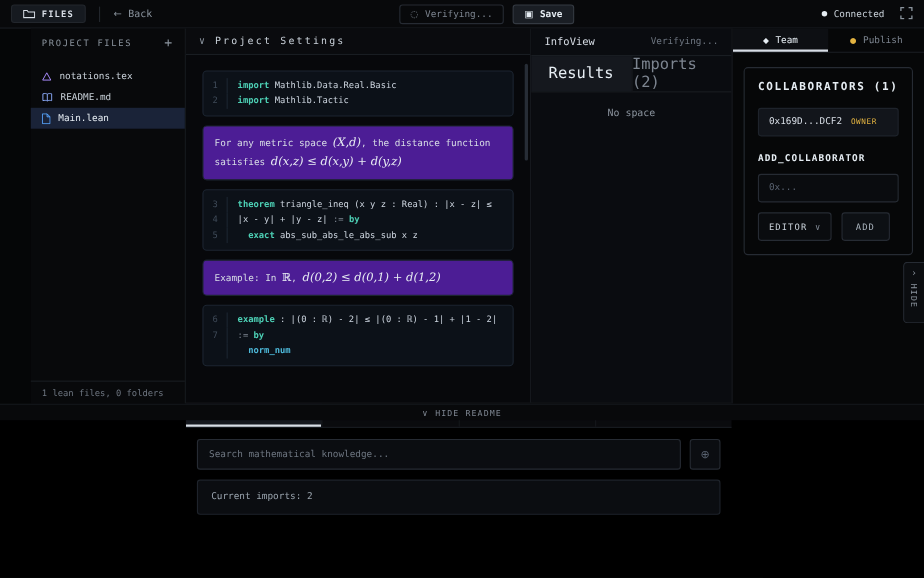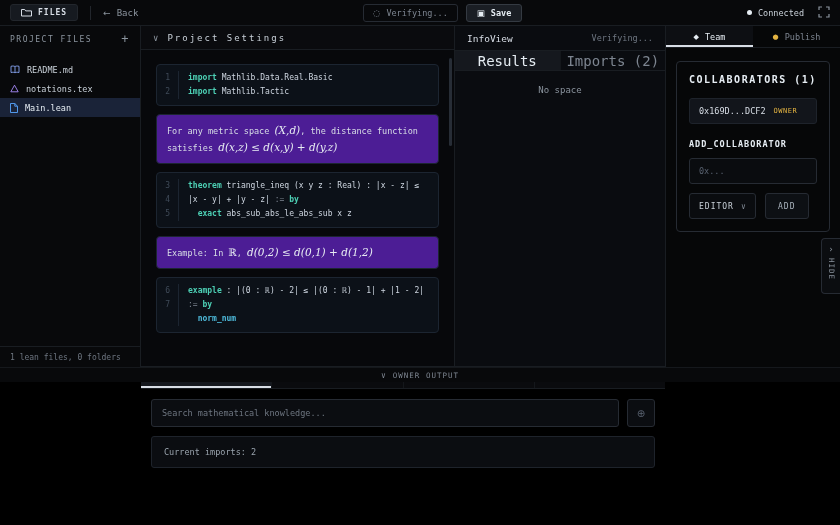--- a/index.html
+++ b/index.html
@@ -14,21 +14,21 @@
   .back-btn{display:flex;align-items:center;gap:6px;color:#8b949e;font-size:9px;cursor:pointer;}
   .tb-center{margin-left:auto;display:flex;align-items:center;gap:8px;}
   .verify-btn{display:flex;align-items:center;gap:6px;border:1px solid #262b33;border-radius:3px;padding:3px 9px;font-size:8.5px;color:#7d8590;}
   .save-btn{display:flex;align-items:center;gap:6px;background:#1a1e24;border:1px solid #343a42;border-radius:3px;padding:3px 10px;font-size:8.5px;font-weight:bold;color:#e6edf3;cursor:pointer;}
   .tb-right{margin-left:auto;display:flex;align-items:center;gap:14px;}
   .conn{display:flex;align-items:center;gap:6px;font-size:8.5px;color:#c9d1d9;}
   .conn-dot{width:5px;height:5px;border-radius:50%;background:#e6edf3;}
   .icon-sans{font-family:"DejaVu Sans","Liberation Sans",sans-serif;}
 
   
-  .main{flex:1;display:flex;min-height:0;}
+  .main{flex:1;display:flex;min-height:0;margin-left:28px;}
 
   
   .sidebar{flex:0 0 141px;border-right:1px solid #191d22;background:#08090b;display:flex;flex-direction:column;}
   .sb-header{height:26px;display:flex;align-items:center;justify-content:space-between;padding:0 10px;color:#8b949e;font-size:8px;letter-spacing:1.5px;}
   .sb-add{color:#8b949e;font-size:12px;cursor:pointer;line-height:1;}
   .file-list{margin-top:8px;}
   .file-row{height:19px;display:flex;align-items:center;gap:7px;padding:0 10px;font-size:8.5px;color:#c9d1d9;cursor:pointer;white-space:nowrap;}
   .file-row.selected{background:#1a2338;color:#e6edf3;}
   .ficon{display:flex;align-items:center;}
   .sb-footer{margin-top:auto;height:21px;border-top:1px solid #191d22;display:flex;align-items:center;padding:0 10px;color:#6e7681;font-size:8px;white-space:nowrap;text-align:right;}
@@ -156,34 +156,34 @@
   <div class="main">
 
     <aside class="sidebar">
       <div class="sb-header">
         <span>PROJECT FILES</span>
         <span class="sb-add">+</span>
       </div>
       <div class="file-list">
           <div class="file-row">
             <span class="ficon">
+              <svg width="9" height="9" viewBox="0 0 9 9">
+                <path d="M4.5 1.2L8.2 7.8H.8z" fill="none" stroke="#a78bfa" stroke-width=".9"></path>
+              </svg>
+            </span>
+            <span>notations.tex</span>
+          </div>
+          <div class="file-row">
+            <span class="ficon">
               <svg width="10" height="9" viewBox="0 0 10 9">
                 <path d="M5 1.6C4 .9 2.5.9 1 1.3v6.2c1.5-.4 3-.4 4 .3 1-.7 2.5-.7 4-.3V1.3C7.5.9 6 .9 5 1.6z" fill="none" stroke="#89a7f5" stroke-width=".9"></path>
                 <path d="M5 1.6v6.2" stroke="#89a7f5" stroke-width=".9"></path>
               </svg>
             </span>
             <span>README.md</span>
-          </div>
-          <div class="file-row">
-            <span class="ficon">
-              <svg width="9" height="9" viewBox="0 0 9 9">
-                <path d="M4.5 1.2L8.2 7.8H.8z" fill="none" stroke="#a78bfa" stroke-width=".9"></path>
-              </svg>
-            </span>
-            <span>notations.tex</span>
           </div>
           <div class="file-row selected">
             <span class="ficon">
               <svg width="8" height="10" viewBox="0 0 8 10">
                 <path d="M.5.5h4.3l2.7 2.7v6.3H.5z" fill="none" stroke="#58a6ff" stroke-width=".9"></path>
                 <path d="M4.8.5v2.7h2.7" fill="none" stroke="#58a6ff" stroke-width=".9"></path>
               </svg>
             </span>
             <span>Main.lean</span>
           </div>
@@ -298,15 +298,15 @@
     </aside>
   </div>
 
   <div class="hide-tab">
     <span class="hide-chevron">›</span>
     <span class="hide-label">HIDE</span>
   </div>
 
   <footer class="bottombar">
     <span class="bb-chevron">∨</span>
-    <span>OWNER OUTPUT</span>
+    <span>HIDE README</span>
   </footer>
 </div>
 
 </body></html>

